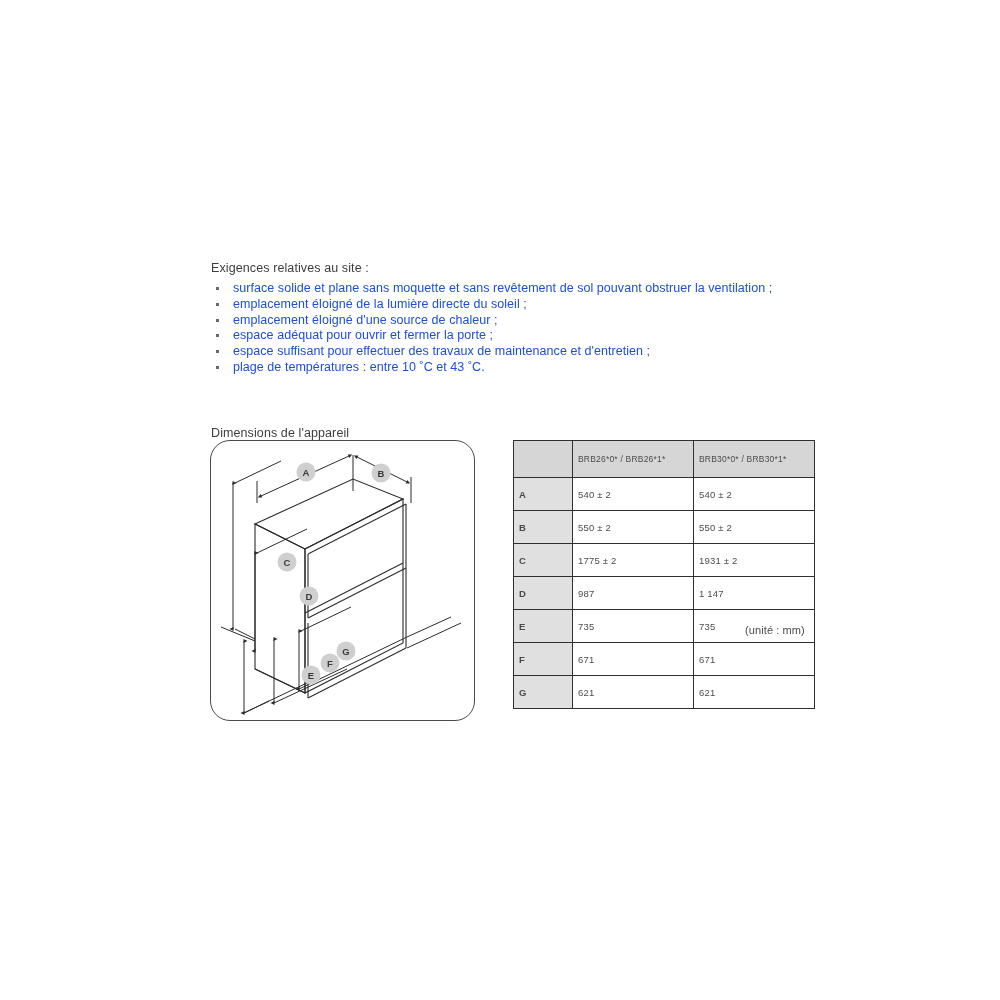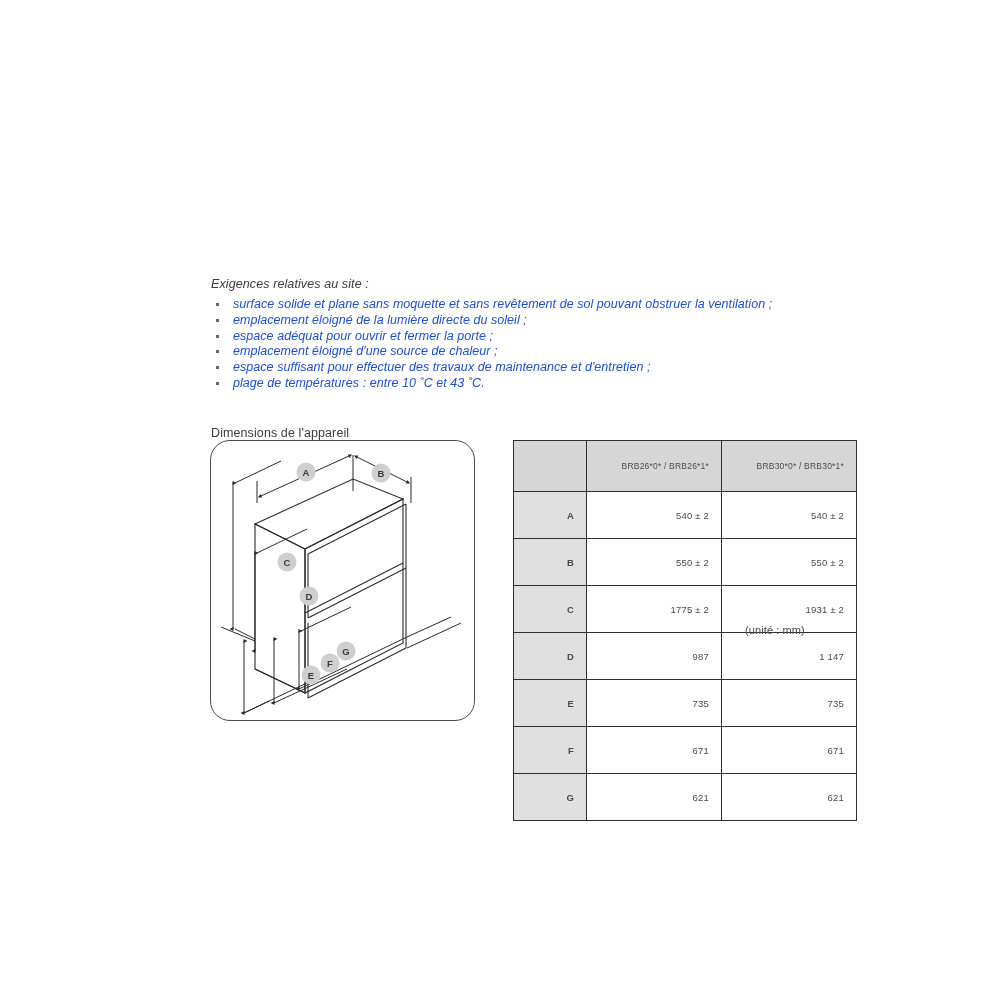--- a/index.html
+++ b/index.html
@@ -13,23 +13,22 @@
     position: relative;
     font-family: "Liberation Sans", sans-serif;
     color: #444444;
     overflow: hidden;
   }
 
   
   #requirements-block {
     position: absolute;
     left: 211px;
-    top: 276px;
+    top: 260px;
     width: 580px;
-    font-style: italic;
   }
   #requirements-title {
     font-size: 12.5px;
     color: #3d3d3d;
     line-height: 17px;
     margin-bottom: 4px;
     letter-spacing: 0.1px;
   }
   .req-list {
     list-style: none;
@@ -94,24 +93,24 @@
   #dimensions-table {
     position: absolute;
     left: 513px;
     top: 440px;
     border-collapse: collapse;
     font-size: 9.5px;
     color: #4b4b4b;
   }
   #dimensions-table td, #dimensions-table th {
     border: 1px solid #2f2f2f;
-    text-align: right;
+    text-align: left;
     vertical-align: middle;
     font-weight: normal;
-    padding: 12px;
+    padding: 5px;
     letter-spacing: 0.2px;
   }
   #dimensions-table thead th {
     background: #d6d6d6;
     height: 26px;
     color: #4b4b4b;
     font-size: 8.5px;
   }
   #dimensions-table thead th.corner-cell {
     background: #d6d6d6;
@@ -153,25 +152,25 @@
     <li class="req-item">
       <span class="req-bullet"></span>
       <span>surface solide et plane sans moquette et sans revêtement de sol pouvant obstruer la ventilation ;</span>
     </li>
     <li class="req-item">
       <span class="req-bullet"></span>
       <span>emplacement éloigné de la lumière directe du soleil ;</span>
     </li>
     <li class="req-item">
       <span class="req-bullet"></span>
+      <span>emplacement éloigné d'une source de chaleur ;</span>
+    </li>
+    <li class="req-item">
+      <span class="req-bullet"></span>
       <span>espace adéquat pour ouvrir et fermer la porte ;</span>
-    </li>
-    <li class="req-item">
-      <span class="req-bullet"></span>
-      <span>emplacement éloigné d'une source de chaleur ;</span>
     </li>
     <li class="req-item">
       <span class="req-bullet"></span>
       <span>espace suffisant pour effectuer des travaux de maintenance et d'entretien ;</span>
     </li>
     <li class="req-item">
       <span class="req-bullet"></span>
       <span>plage de températures : entre 10 ˚C et 43 ˚C.</span>
     </li>
   </ul>

